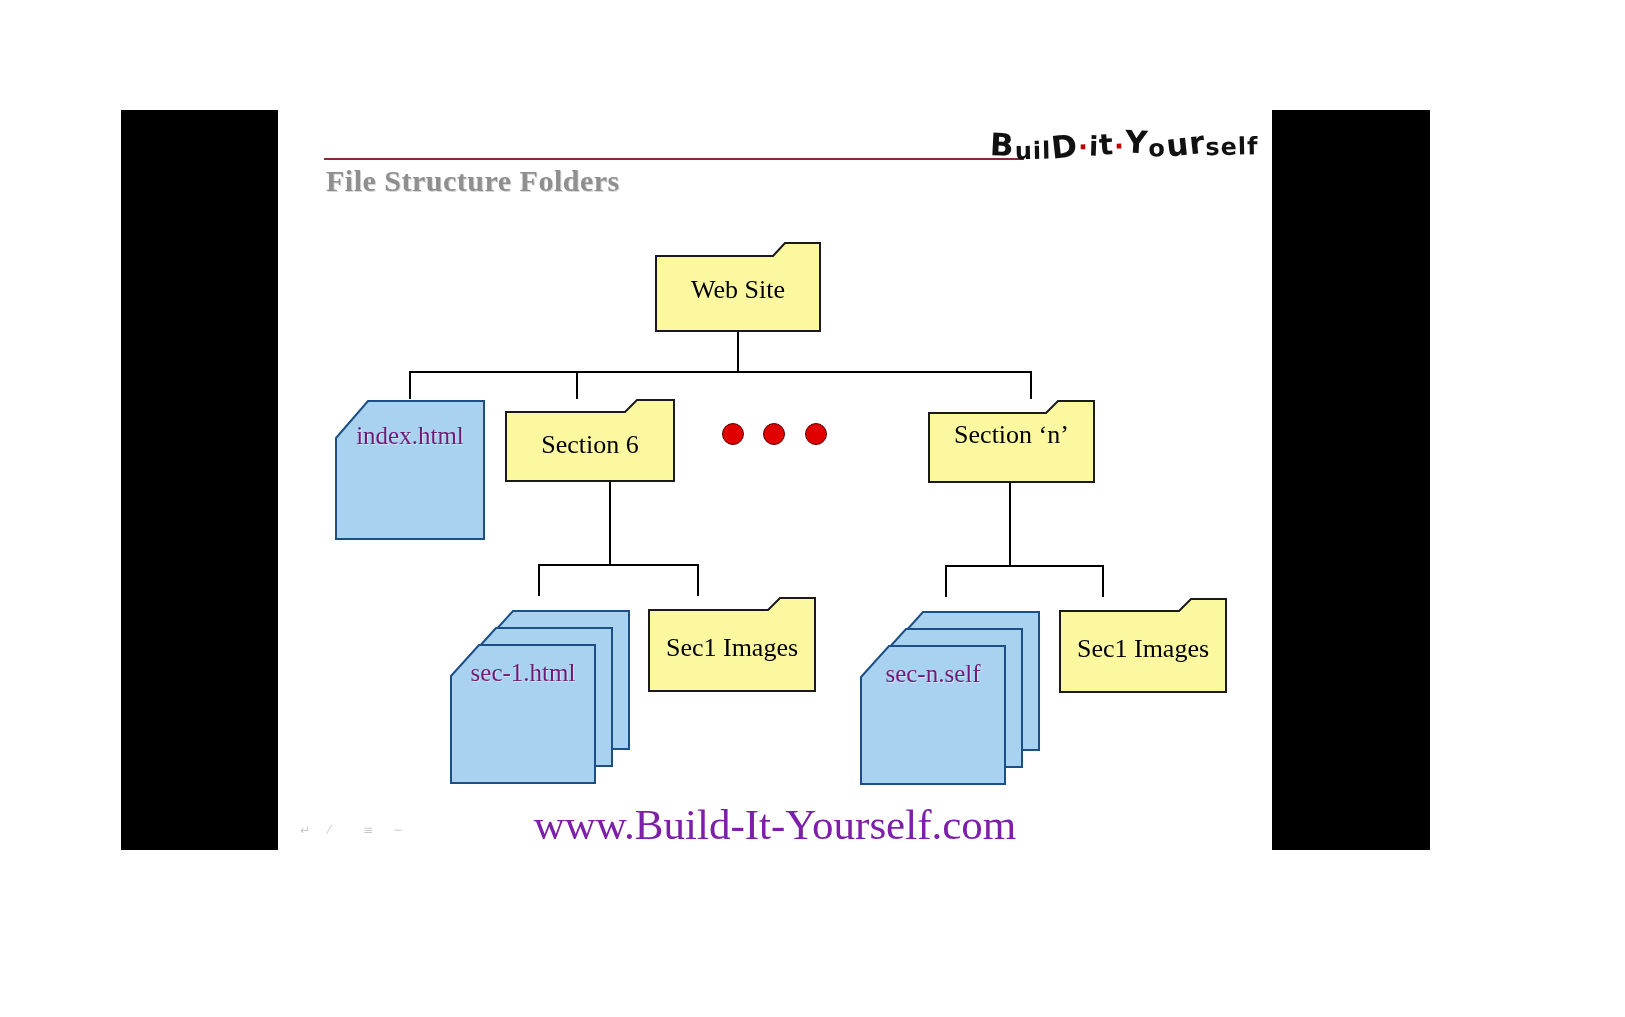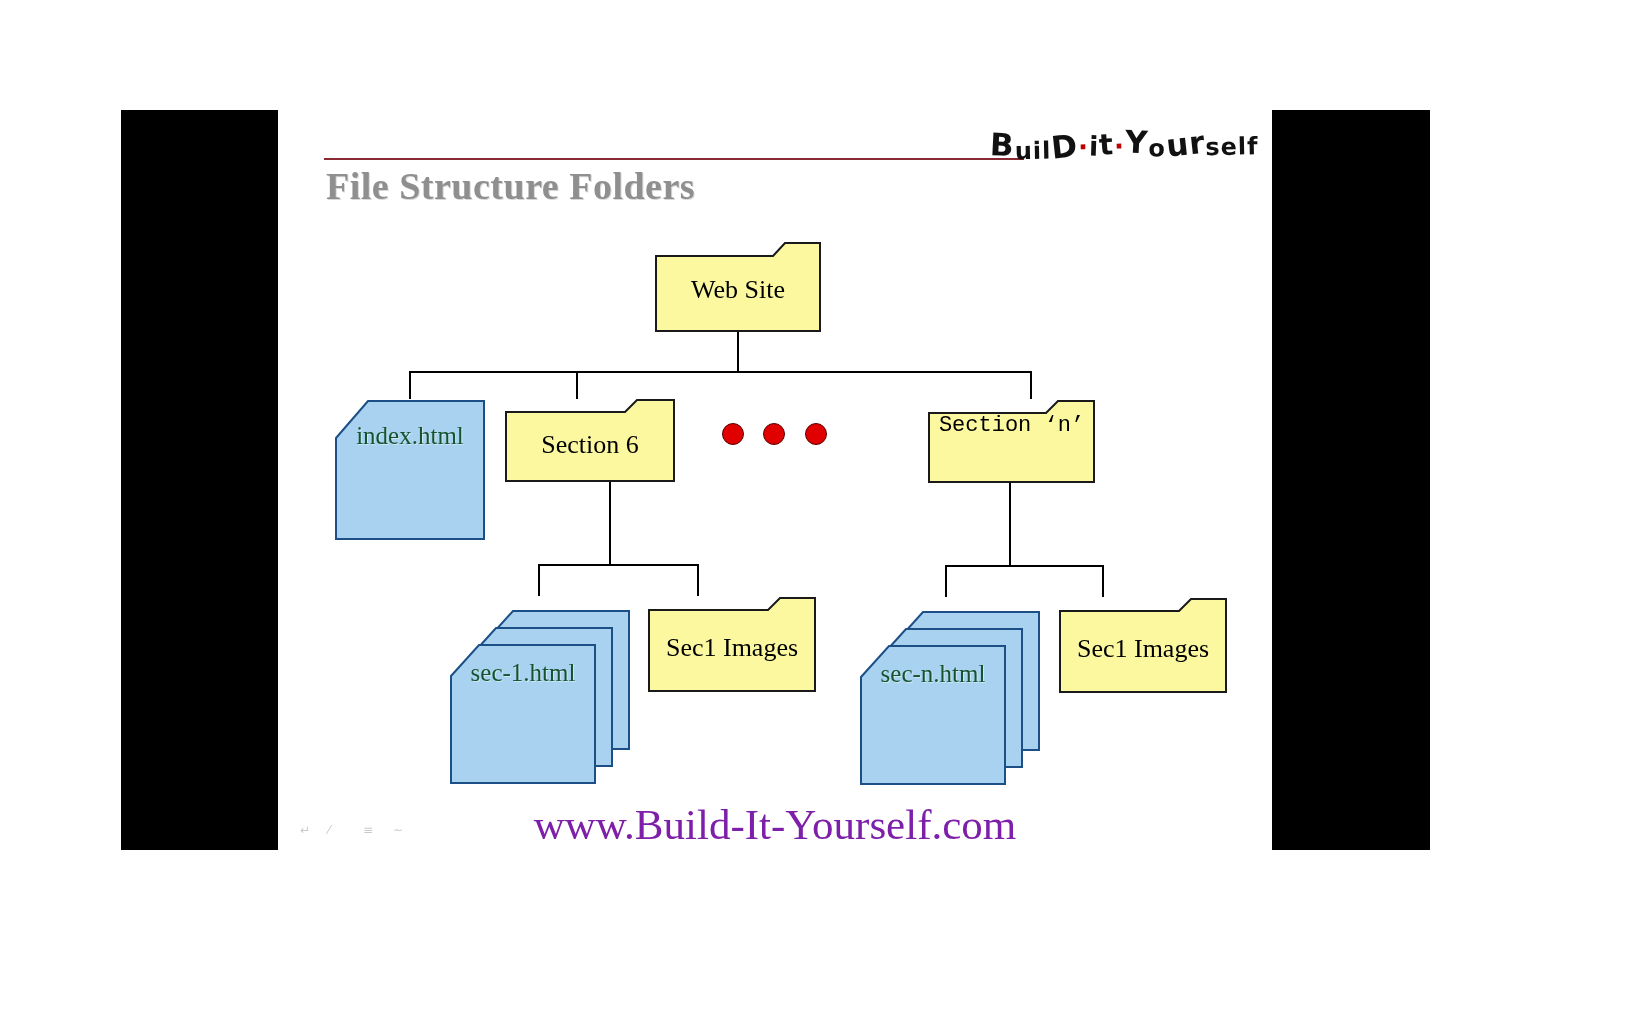--- a/index.html
+++ b/index.html
@@ -44,21 +44,21 @@
     left: 46px;
     top: 48px;
     width: 700px;
     height: 0;
     border-top: 2px solid #8a2b33;
   }
   .slide-title {
     position: absolute;
     left: 48px;
     top: 54px;
-    font-size: 38px;
+    font-size: 30px;
     font-weight: bold;
     color: #8f8f8f;
     letter-spacing: 0.5px;
     text-shadow: 1px 1px 0 #d8d8d8;
     white-space: nowrap;
   }
   .logo {
     position: absolute;
     left: 712px;
     top: 16px;
@@ -102,21 +102,21 @@
   
   .doc {
     position: absolute;
   }
   .doc svg { display: block; }
   .doc .dlabel {
     position: absolute;
     left: 0;
     right: 0;
     text-align: center;
-    color: #14532d;
+    color: #701a75;
     white-space: nowrap;
     text-shadow: 1px 1px 0 rgba(255,255,255,0.45);
   }
 
   
   .dot {
     position: absolute;
     width: 20px;
     height: 20px;
     border-radius: 50%;
@@ -202,21 +202,21 @@
     </div>
 
     <div class="dot" style="left:444px; top:313px;"></div>
     <div class="dot" style="left:485px; top:313px;"></div>
     <div class="dot" style="left:527px; top:313px;"></div>
 
     <div class="folder" style="left:650px; top:289px; width:167px; height:84px;">
       <svg width="167" height="84" viewBox="0 0 167 84">
         <path d="M1,14 L118,14 L130,2 L166,2 L166,83 L1,83 Z" fill="#fbf8a0" stroke="#1a1a1a" stroke-width="2" stroke-linejoin="miter"></path>
       </svg>
-      <div class="flabel" style="top:14px; font-size:22px;font-family:Liberation Mono, monospace;">Section ‘n’</div>
+      <div class="flabel" style="top:21px; font-size:26px;">Section ‘n’</div>
     </div>
 
     <div class="doc" style="left:172px; top:486px; width:186px; height:190px;">
       <svg width="186" height="190" viewBox="0 0 186 190">
         <path d="M35,46 L63,15 L179,15 L179,153 L35,153 Z" fill="#a8d2f0" stroke="#1c4f86" stroke-width="2" stroke-linejoin="miter"></path>
         <path d="M18,63 L46,32 L162,32 L162,170 L18,170 Z" fill="#a8d2f0" stroke="#1c4f86" stroke-width="2" stroke-linejoin="miter"></path>
         <path d="M1,80 L29,49 L145,49 L145,187 L1,187 Z" fill="#a8d2f0" stroke="#1c4f86" stroke-width="2" stroke-linejoin="miter"></path>
       </svg>
       <div class="dlabel" style="top:63px; left:-40px; font-size:25px;">sec-1.html</div>
     </div>
@@ -227,21 +227,21 @@
       </svg>
       <div class="flabel" style="top:37px; font-size:26px;">Sec1 Images</div>
     </div>
 
     <div class="doc" style="left:582px; top:487px; width:186px; height:190px;">
       <svg width="186" height="190" viewBox="0 0 186 190">
         <path d="M35,46 L63,15 L179,15 L179,153 L35,153 Z" fill="#a8d2f0" stroke="#1c4f86" stroke-width="2" stroke-linejoin="miter"></path>
         <path d="M18,63 L46,32 L162,32 L162,170 L18,170 Z" fill="#a8d2f0" stroke="#1c4f86" stroke-width="2" stroke-linejoin="miter"></path>
         <path d="M1,80 L29,49 L145,49 L145,187 L1,187 Z" fill="#a8d2f0" stroke="#1c4f86" stroke-width="2" stroke-linejoin="miter"></path>
       </svg>
-      <div class="dlabel" style="top:63px; left:-40px; font-size:25px;">sec-n.html</div>
+      <div class="dlabel" style="top:63px; left:-40px; font-size:25px;">sec-n.self</div>
     </div>
 
     <div class="folder" style="left:781px; top:487px; width:168px; height:96px;">
       <svg width="168" height="96" viewBox="0 0 168 96">
         <path d="M1,14 L120,14 L132,2 L167,2 L167,95 L1,95 Z" fill="#fbf8a0" stroke="#1a1a1a" stroke-width="2" stroke-linejoin="miter"></path>
       </svg>
       <div class="flabel" style="top:37px; font-size:26px;">Sec1 Images</div>
     </div>
 
     <div class="site-url">www.Build-It-Yourself.com</div>

